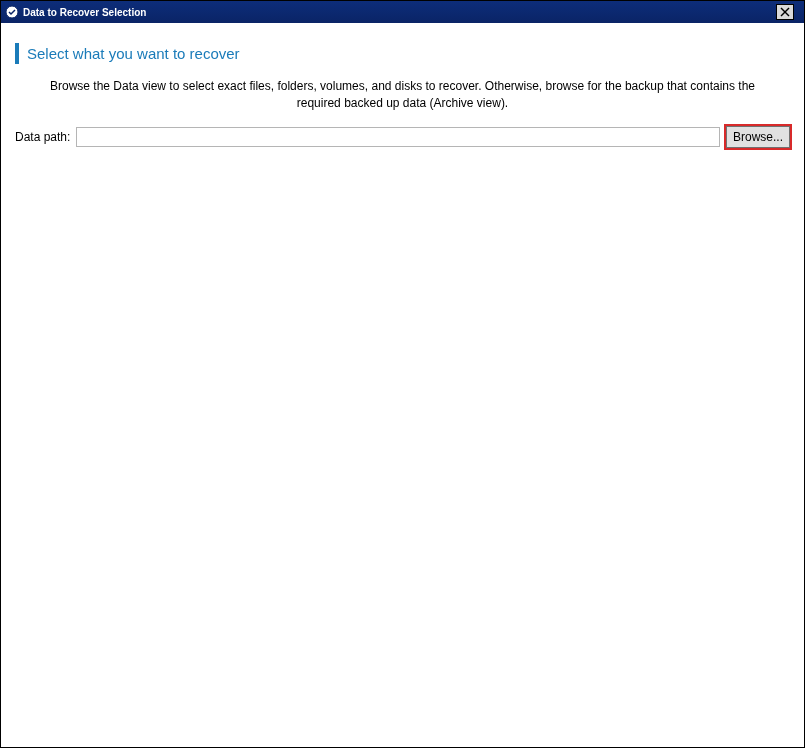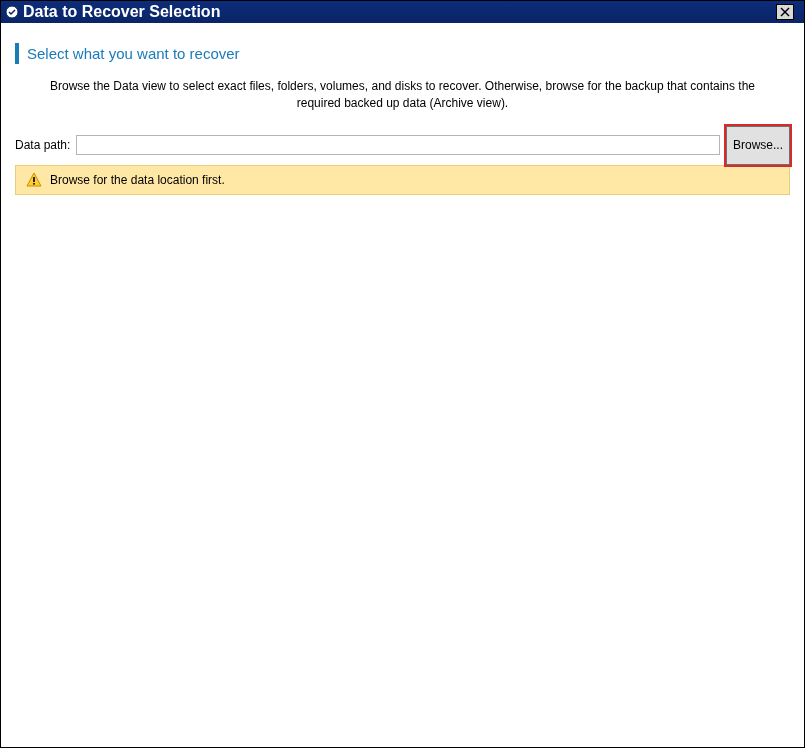--- a/index.html
+++ b/index.html
@@ -14,21 +14,21 @@
     border: 1px solid #000;
   }
   .titlebar {
     background: linear-gradient(to bottom, #0d2d7a, #0a2466);
     color: #fff;
     height: 22px;
     display: flex;
     align-items: center;
     padding: 0 10px 0 4px;
     font-weight: bold;
-    font-size: 16px;
+    font-size: 10px;
   }
   .titlebar .app-icon {
     width: 14px;
     height: 14px;
     margin-right: 4px;
     display: inline-flex;
     align-items: center;
     justify-content: center;
   }
   .titlebar .title-text { flex: 1; }
@@ -74,21 +74,21 @@
   }
   .path-input {
     flex: 1;
     height: 20px;
     border: 1px solid #b5b5b5;
     background: #fff;
     padding: 0 4px;
     font-size: 12px;
   }
   .browse-btn {
-    height: 39px;
+    height: 22px;
     padding: 0 6px;
     background: #e1e1e1;
     border: 1px solid #707070;
     font-size: 12px;
     cursor: pointer;
     outline: 2px solid #d82a2a;
     outline-offset: 0;
   }
   .warning-bar {
     background: #ffe8a6;
@@ -131,24 +131,14 @@
   <div class="section-header">Select what you want to recover</div>
 
   <div class="description">Browse the Data view to select exact files, folders, volumes, and disks to recover. Otherwise, browse for the backup that contains the required backed up data (Archive view).</div>
 
   <div class="path-row">
     <span class="path-label">Data path:</span>
     <input type="text" class="path-input" value="" style="">
     <button class="browse-btn">Browse...</button>
   </div>
 
-  <div class="warning-bar">
-    <span class="warning-icon">
-      <svg width="16" height="16" viewBox="0 0 16 16">
-        <polygon points="8,1 15,14 1,14" fill="#ffcc33" stroke="#c98f00" stroke-width="1"></polygon>
-        <rect x="7.2" y="5" width="1.6" height="5" fill="#000"></rect>
-        <rect x="7.2" y="11" width="1.6" height="1.6" fill="#000"></rect>
-      </svg>
-    </span>
-    <span>Browse for the data location first.</span>
-  </div>
 
 </div>
 
 </body></html>

